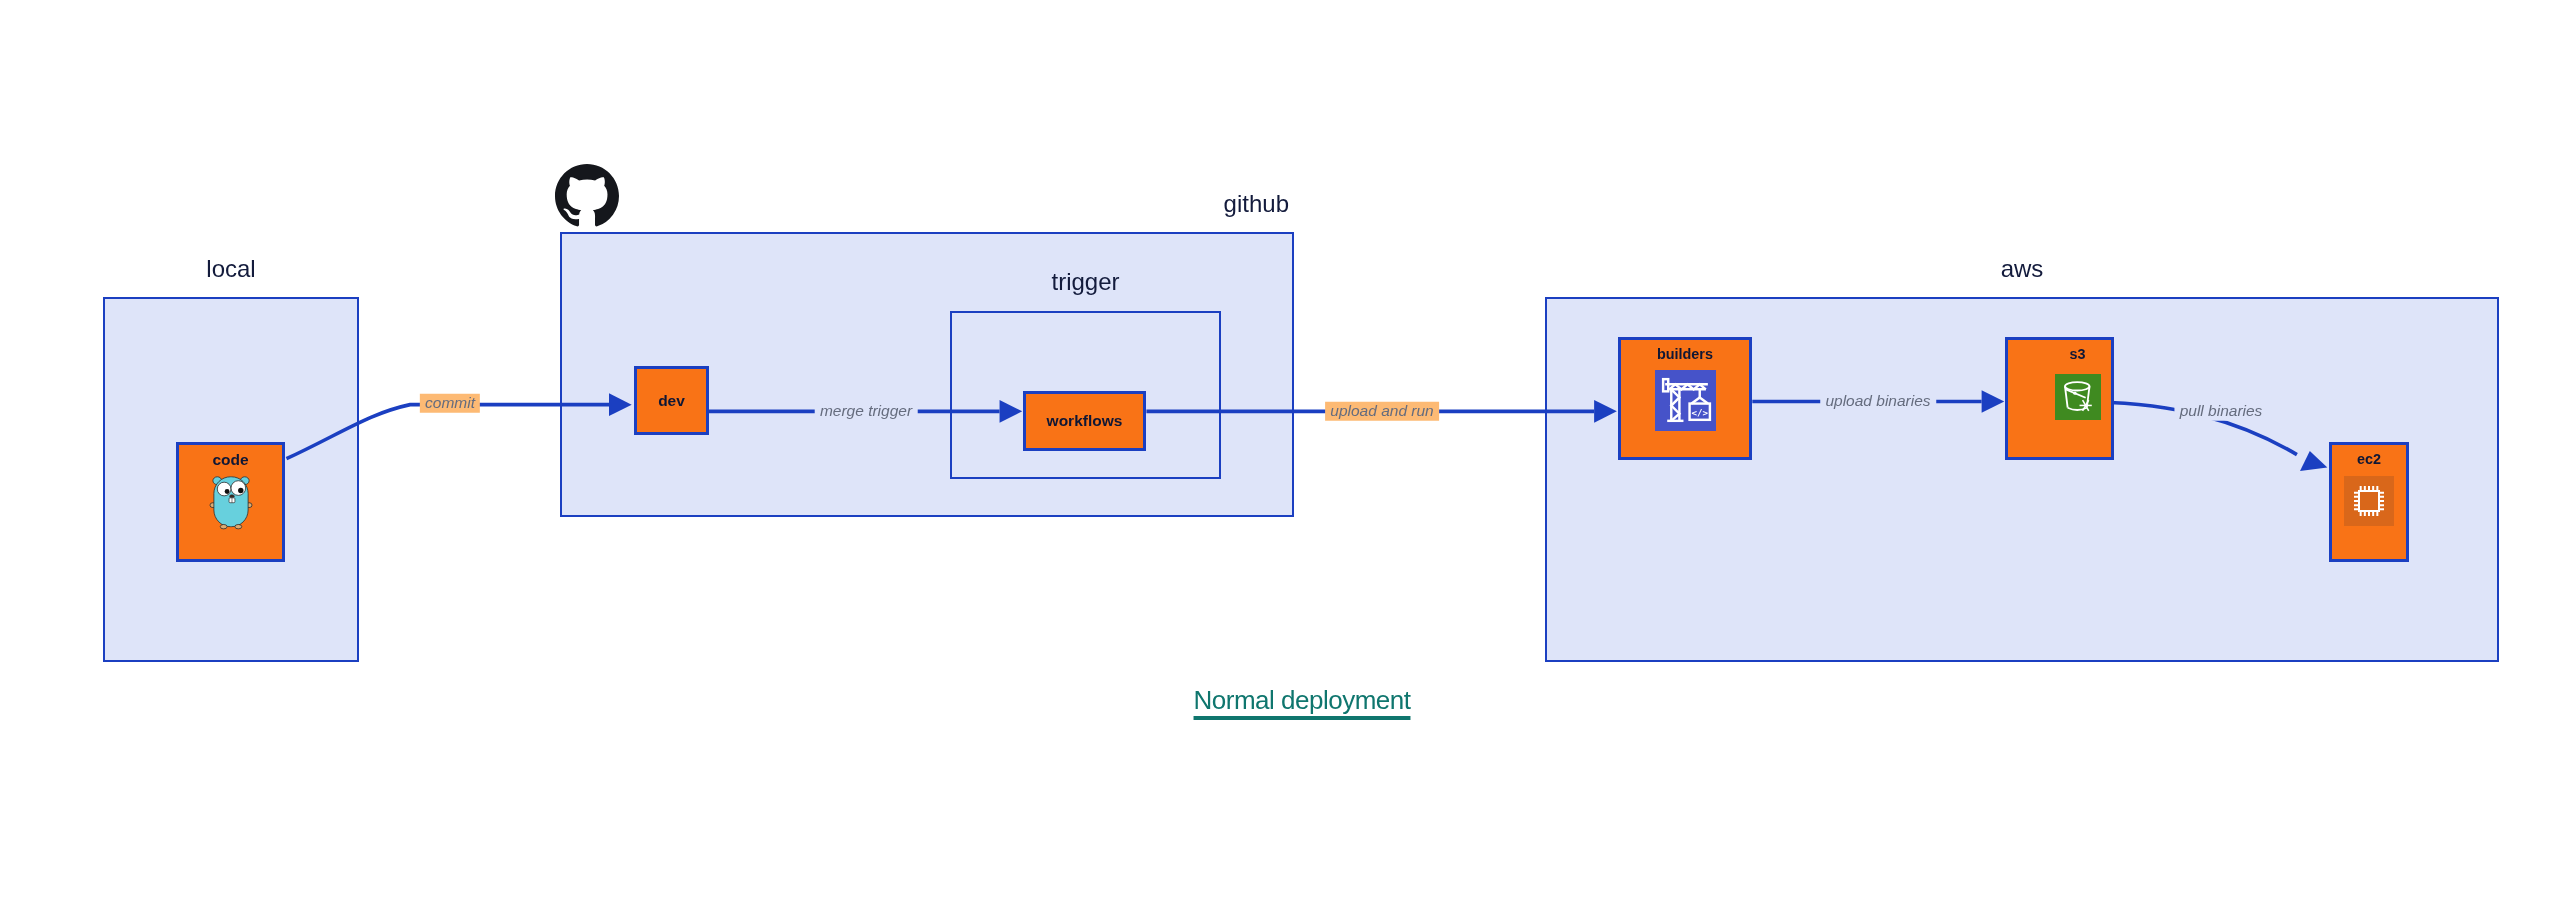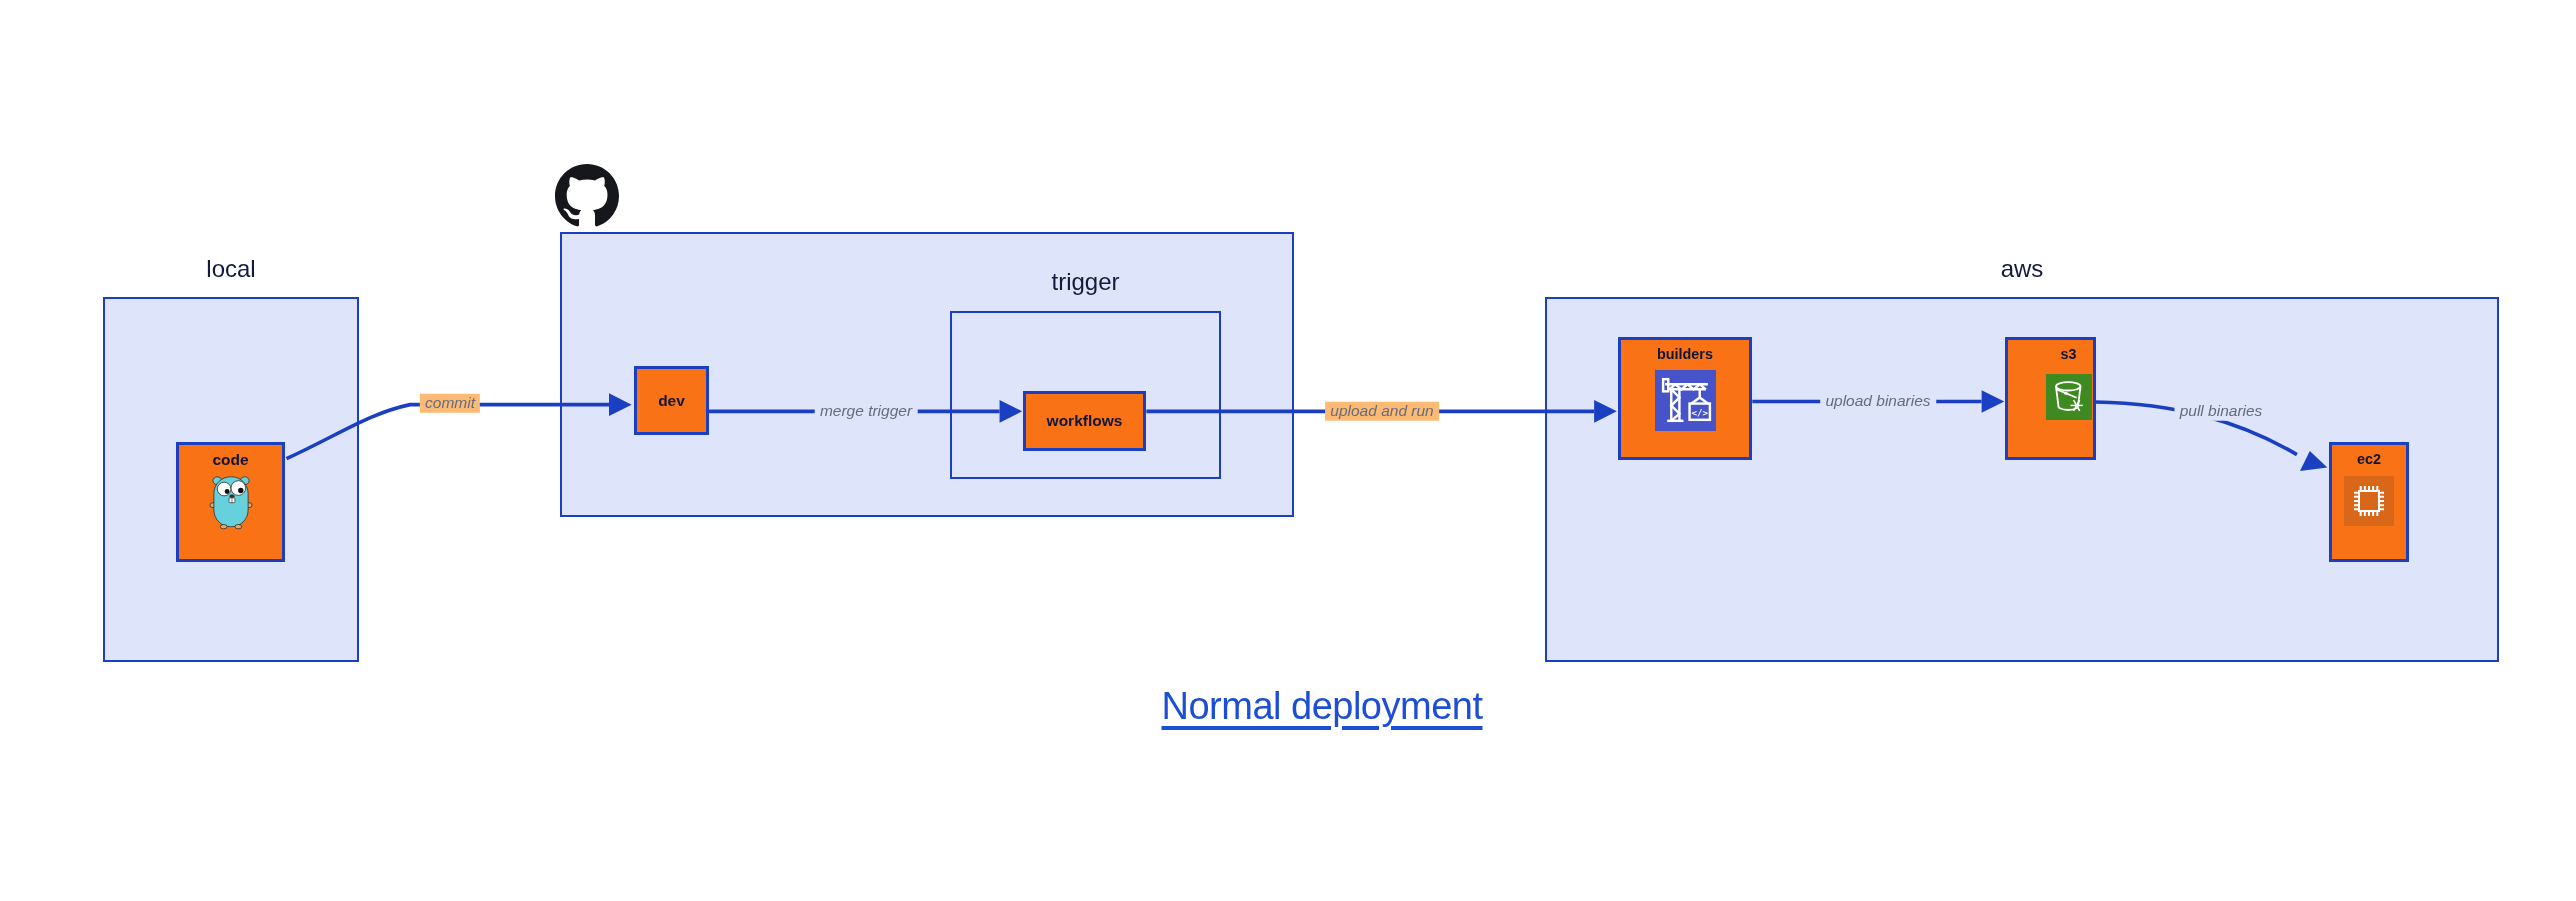--- a/index.html
+++ b/index.html
@@ -44,35 +44,35 @@
     color:#656c7e;font-style:italic;font-size:15.5px;line-height:18.5px;
     padding:0 5.2px;white-space:nowrap;
   }
   .bg-white{background:#fdba74;}
   .bg-tint{background:#dee4f9;}
 
   .github-logo{position:absolute;}
 
   .diagram-title{
     position:absolute;transform:translateX(-50%);
-    color:#1d4ed8;font-size:38px;font-weight:500;letter-spacing:-0.5px;
+    color:#0f766e;font-size:26px;font-weight:500;letter-spacing:-0.5px;
     text-decoration:underline;text-decoration-thickness:3.6px;text-underline-offset:6.7px;
     white-space:nowrap;
-    margin-left:20px;
   }
 </style>
 </head>
 <body>
 
 <div class="canvas">
 
   <div class="container" style="left:103px;top:297px;width:256px;height:365px;"></div>
   <div class="container-label" style="left:103px;top:257px;width:256px;text-align:center;">local</div>
 
   <div class="container" style="left:560px;top:232px;width:734px;height:285px;"></div>
+  <div class="container-label" style="left:560px;top:192px;width:729px;text-align:right;">github</div>
 
   <div class="container" style="left:950px;top:311px;width:271px;height:168px;"></div>
   <div class="container-label" style="left:950px;top:270px;width:271px;text-align:center;">trigger</div>
 
   <div class="container" style="left:1545px;top:297px;width:954px;height:365px;"></div>
   <div class="container-label" style="left:1545px;top:257px;width:954px;text-align:center;">aws</div>
 
   <div class="github-logo" style="left:555px;top:164px;width:64px;height:64px;">
     <svg width="64" height="64" viewBox="0 0 16 16">
       <path fill="#15171c" d="M8 0C3.58 0 0 3.58 0 8c0 3.54 2.29 6.53 5.47 7.59.4.07.55-.17.55-.38 0-.19-.01-.82-.01-1.49-2.01.37-2.53-.49-2.69-.94-.09-.23-.48-.94-.82-1.13-.28-.15-.68-.52-.01-.53.63-.01 1.08.58 1.23.82.72 1.21 1.87.87 2.33.66.07-.52.28-.87.51-1.07-1.78-.2-3.64-.89-3.64-3.95 0-.87.31-1.59.82-2.15-.08-.2-.36-1.02.08-2.12 0 0 .67-.21 2.2.82.64-.18 1.32-.27 2-.27s1.36.09 2 .27c1.53-1.04 2.2-.82 2.2-.82.44 1.1.16 1.92.08 2.12.51.56.82 1.27.82 2.15 0 3.07-1.87 3.75-3.65 3.95.29.25.54.73.54 1.48 0 1.07-.01 1.93-.01 2.2 0 .21.15.46.55.38A8.01 8.01 0 0 0 16 8c0-4.42-3.58-8-8-8z"></path>
@@ -144,21 +144,21 @@
           <line x1="12" y1="50" x2="28" y2="50"></line>
           <line x1="44" y1="19" x2="44" y2="27"></line>
           <path d="M36 33 L44 27 L52 33"></path>
           <rect x="34" y="33" width="20" height="16"></rect>
         </g>
         <text x="44" y="45" fill="#ffffff" font-size="9" font-weight="bold" font-family="DejaVu Sans Mono, monospace" text-anchor="middle">&lt;/&gt;</text>
       </svg>
     </span>
   </div>
 
-  <div class="node" style="left:2005px;top:337px;width:91px;height:123px;padding-left:36px;">
+  <div class="node" style="left:2005px;top:337px;width:109px;height:123px;padding-left:36px;">
     <div class="node-label" style="font-size:14.4px;">s3</div>
     <span class="icon-tile" style="margin-top:11.3px;">
       <svg width="46" height="46" viewBox="0 0 60 60">
         <rect x="0" y="0" width="60" height="60" fill="#3f8a20"></rect>
         <g stroke="#ffffff" stroke-width="2.4" fill="none">
           <ellipse cx="29" cy="16" rx="16" ry="5.5"></ellipse>
           <line x1="13" y1="16" x2="16.5" y2="44"></line>
           <line x1="45" y1="16" x2="41.5" y2="44"></line>
           <path d="M16.5 44 Q29 50 41.5 44"></path>
           <line x1="14" y1="20" x2="40" y2="31"></line>

